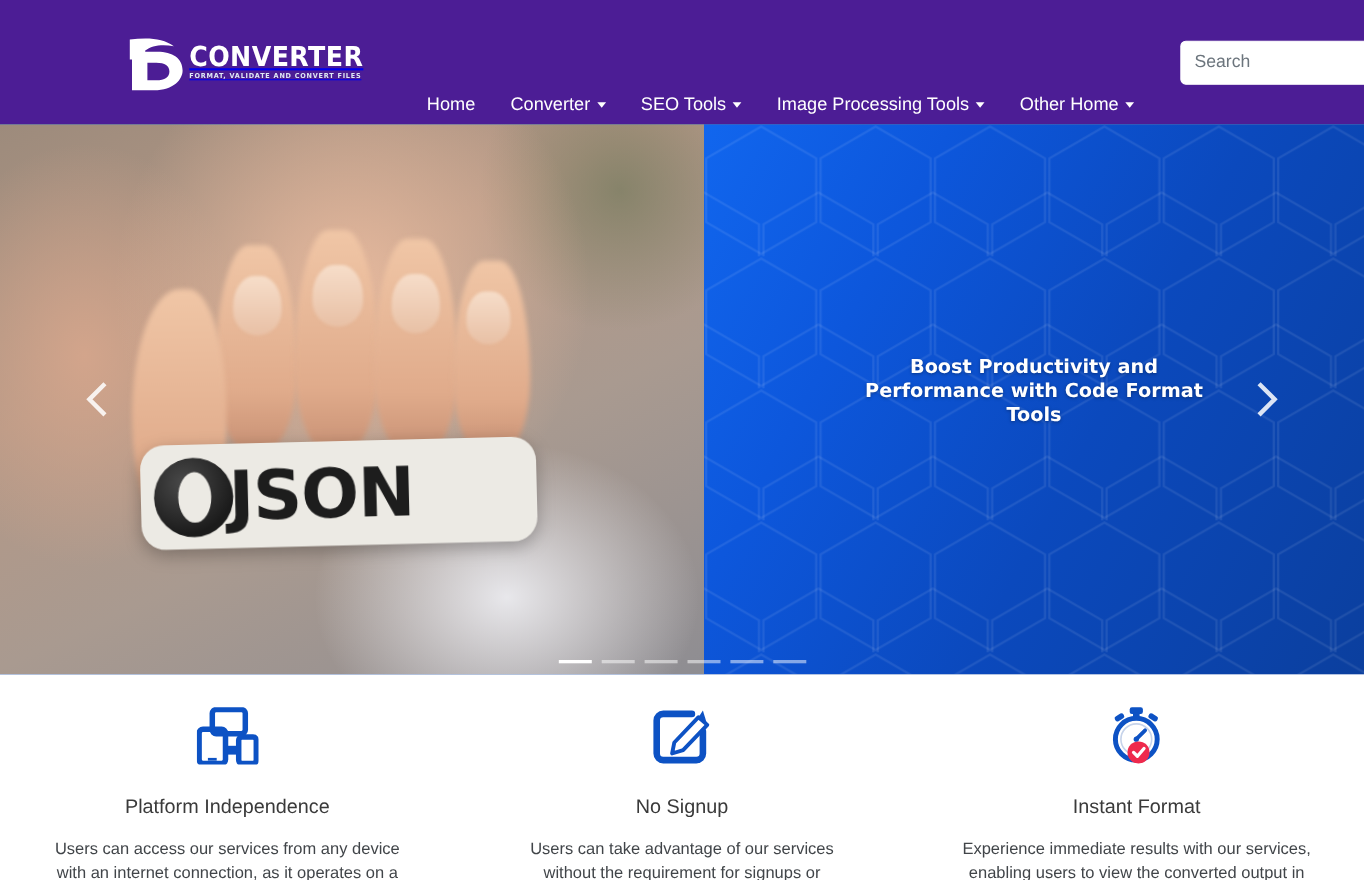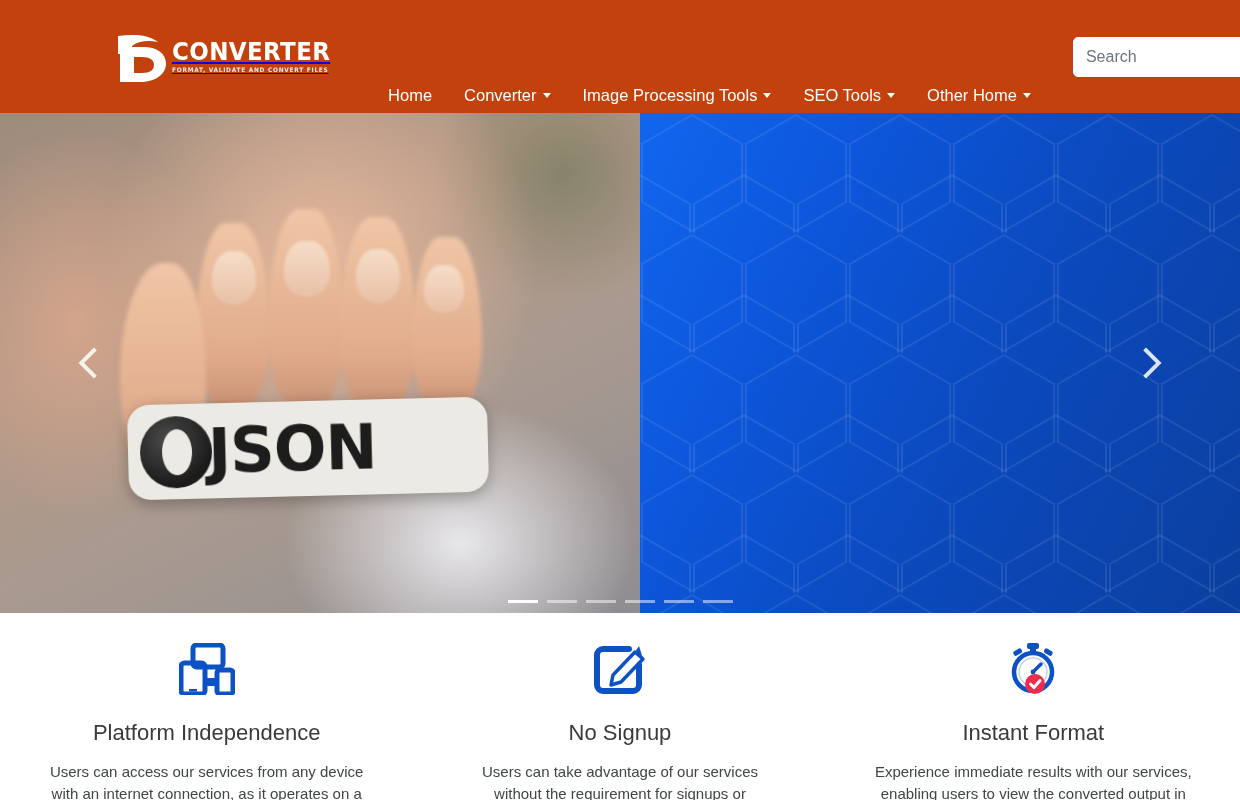--- a/index.html
+++ b/index.html
@@ -9,21 +9,21 @@
     overflow: hidden;
     background: #ffffff;
     font-family: "Liberation Sans", sans-serif;
   }
 
   
   .navbar {
     position: relative;
     width: 1240px;
     height: 113px;
-    background: #c2410c;
+    background: #4c1d95;
     display: flex;
     align-items: center;
     padding: 0 0 0 114px;
   }
   .brand {
     display: flex;
     align-items: center;
     height: 60px;
     margin-right: 28px;
     flex: 0 0 auto;
@@ -243,21 +243,21 @@
     text-align: center;
   }
   .feature-icon {
     height: 60px;
     display: flex;
     align-items: center;
     justify-content: center;
     margin-bottom: 22px;
   }
   .feature-title {
-    font-size: 22px;
+    font-size: 18px;
     color: #3a3a3a;
     margin: 0 0 16px 0;
     font-weight: normal;
     line-height: 24px;
   }
   .feature-desc {
     font-size: 15px;
     color: #414549;
     line-height: 21.5px;
     margin: 0;
@@ -288,26 +288,26 @@
       <span>Home</span>
     </a>
 
 
     <a class="navlink" href="#">
       <span>Converter</span>
       <i class="caret"></i>
     </a>
 
     <a class="navlink" href="#">
-      <span>Image Processing Tools</span>
+      <span>SEO Tools</span>
       <i class="caret"></i>
     </a>
 
     <a class="navlink" href="#">
-      <span>SEO Tools</span>
+      <span>Image Processing Tools</span>
       <i class="caret"></i>
     </a>
 
     <a class="navlink" href="#">
       <span>Other Home</span>
       <i class="caret"></i>
     </a>
 
   </div>
 
@@ -347,20 +347,21 @@
               <g fill="none" stroke="rgba(255,255,255,0.085)" stroke-width="2">
                 <polygon points="52,2 102,31 102,89 52,118 2,89 2,31"></polygon>
                 <polygon points="0,62 50,91 50,149 0,178 -50,149 -50,91"></polygon>
                 <polygon points="104,62 154,91 154,149 104,178 54,149 54,91"></polygon>
               </g>
             </pattern>
           </defs>
           <rect x="0" y="0" width="600" height="500" fill="url(#hexp)"></rect>
         </svg>
       </div>
+      <div class="slide-caption">Boost Productivity and Performance with Code Format Tools</div>
     </div>
 
   </div>
 
   <button class="carousel-ctrl ctrl-prev">
     <span class="chev chev-left"></span>
   </button>
   <button class="carousel-ctrl ctrl-next">
     <span class="chev chev-right"></span>
   </button>

